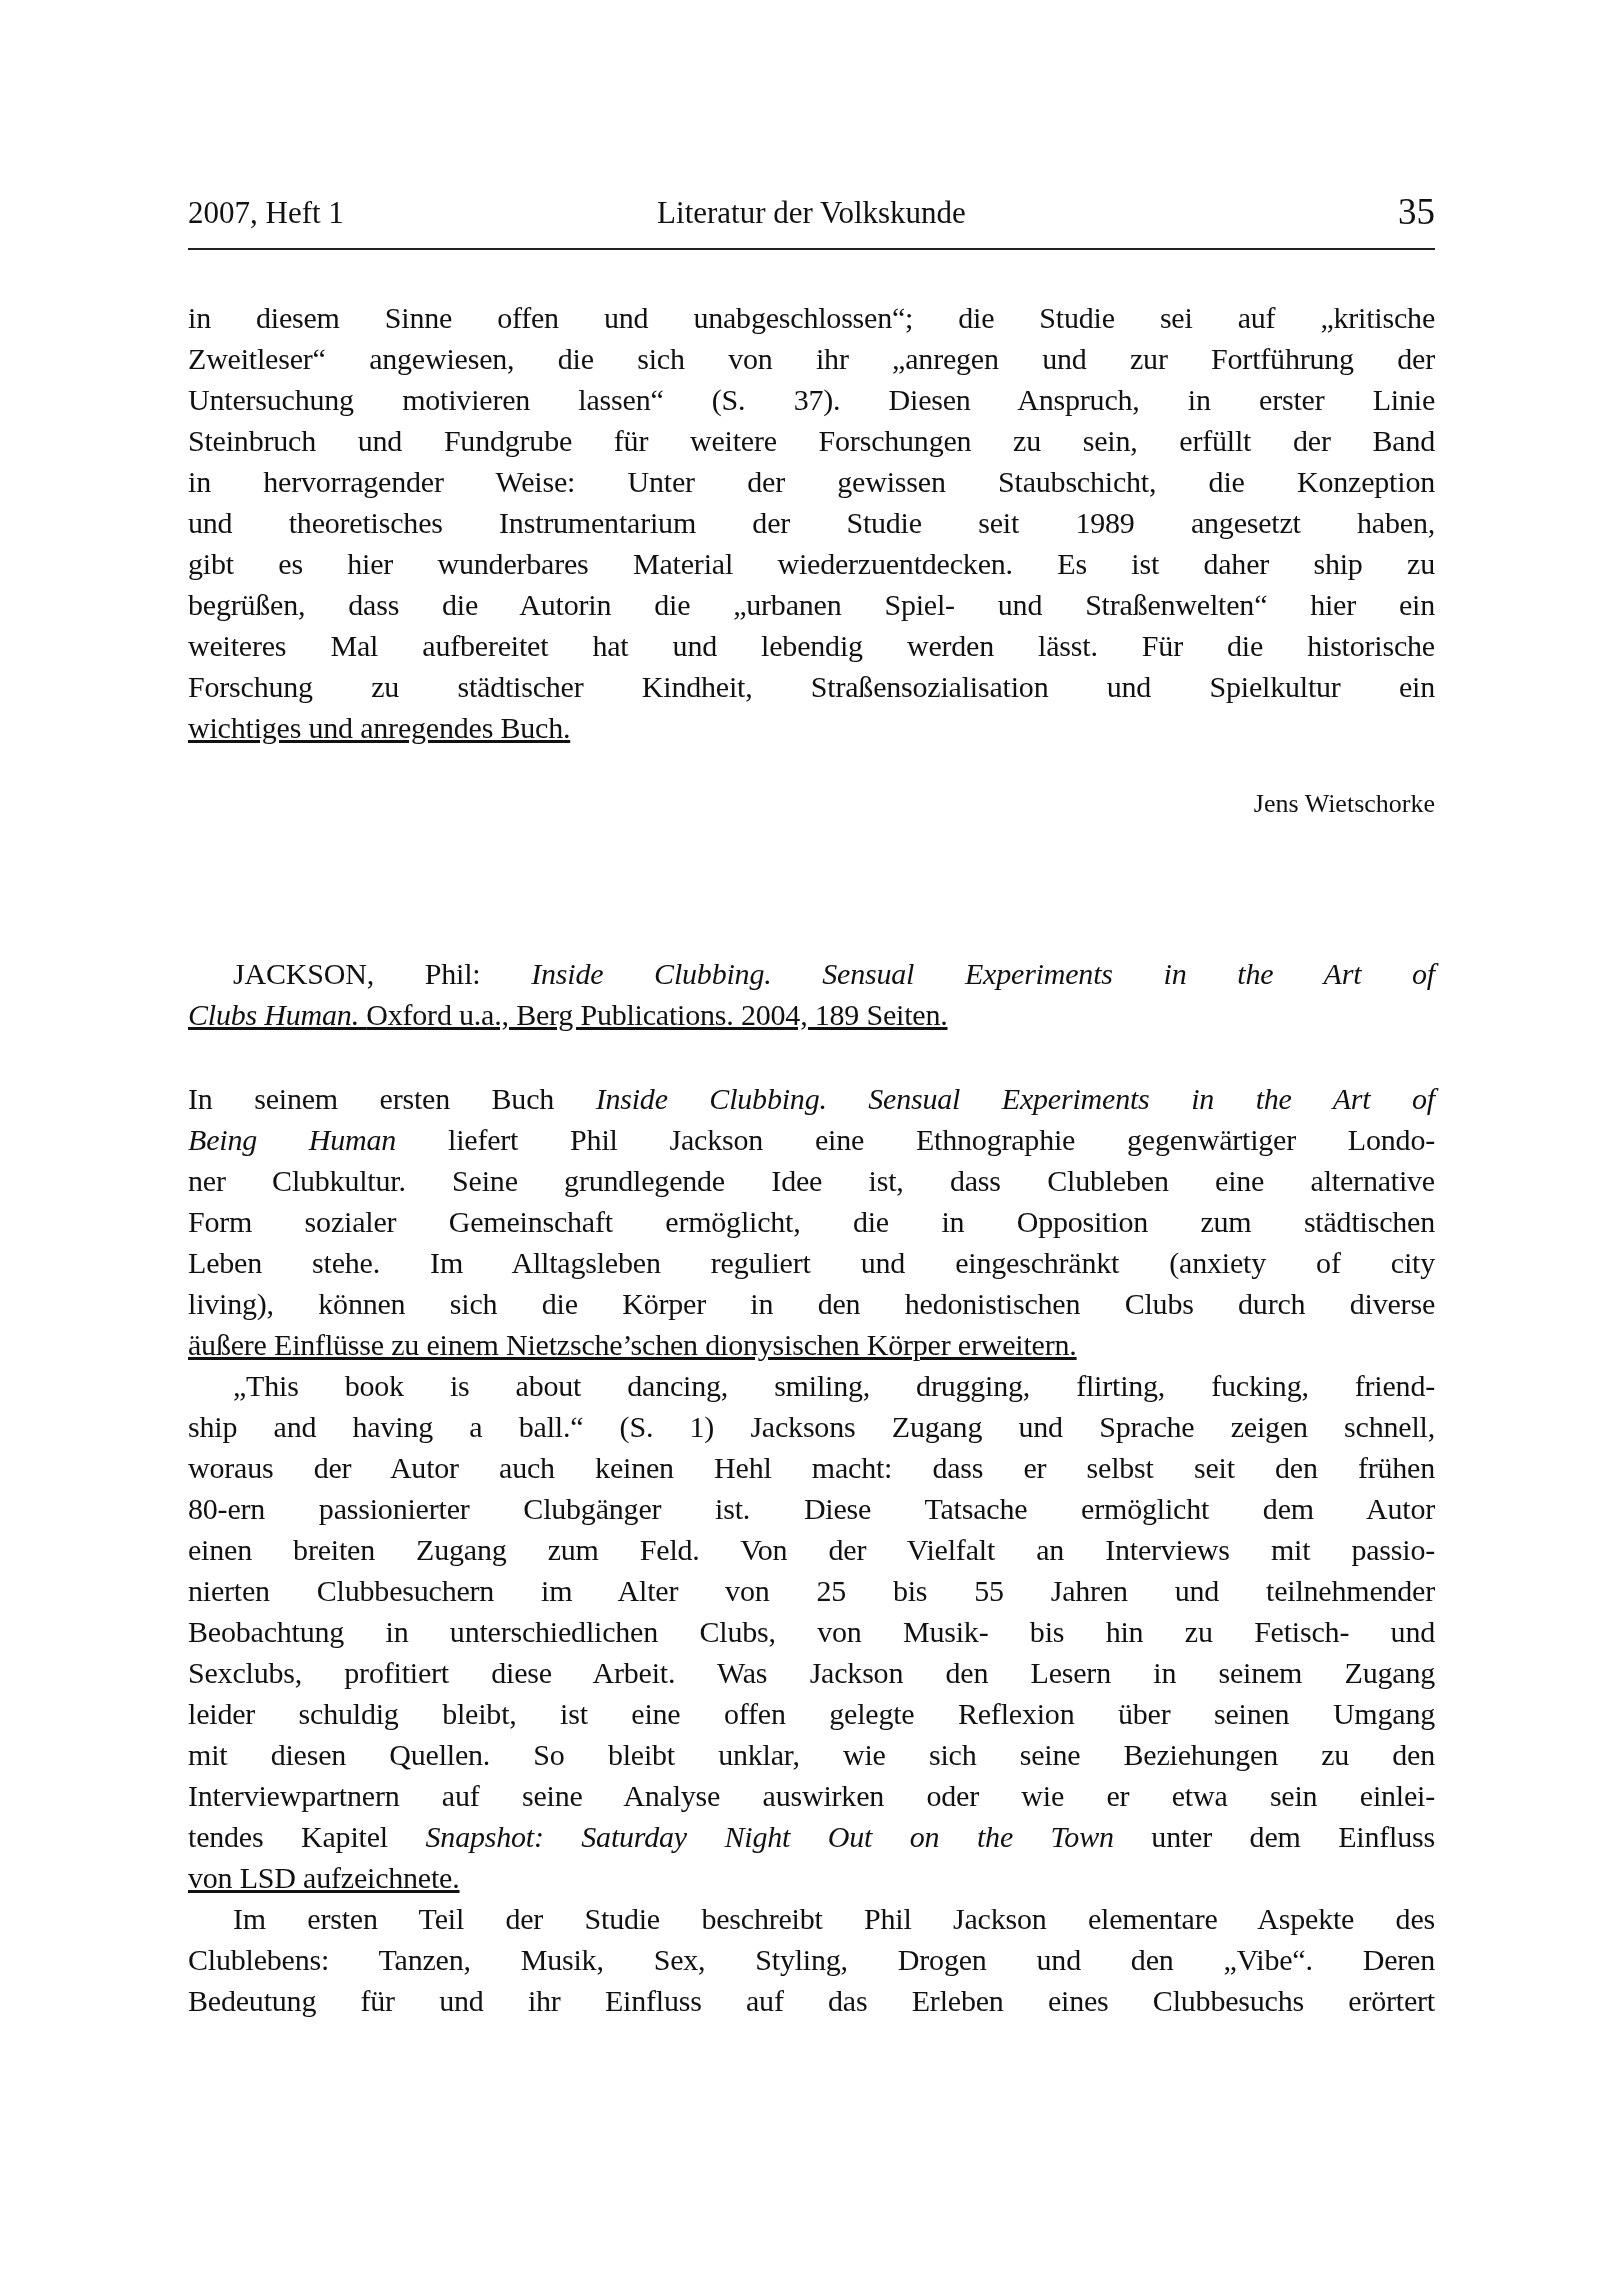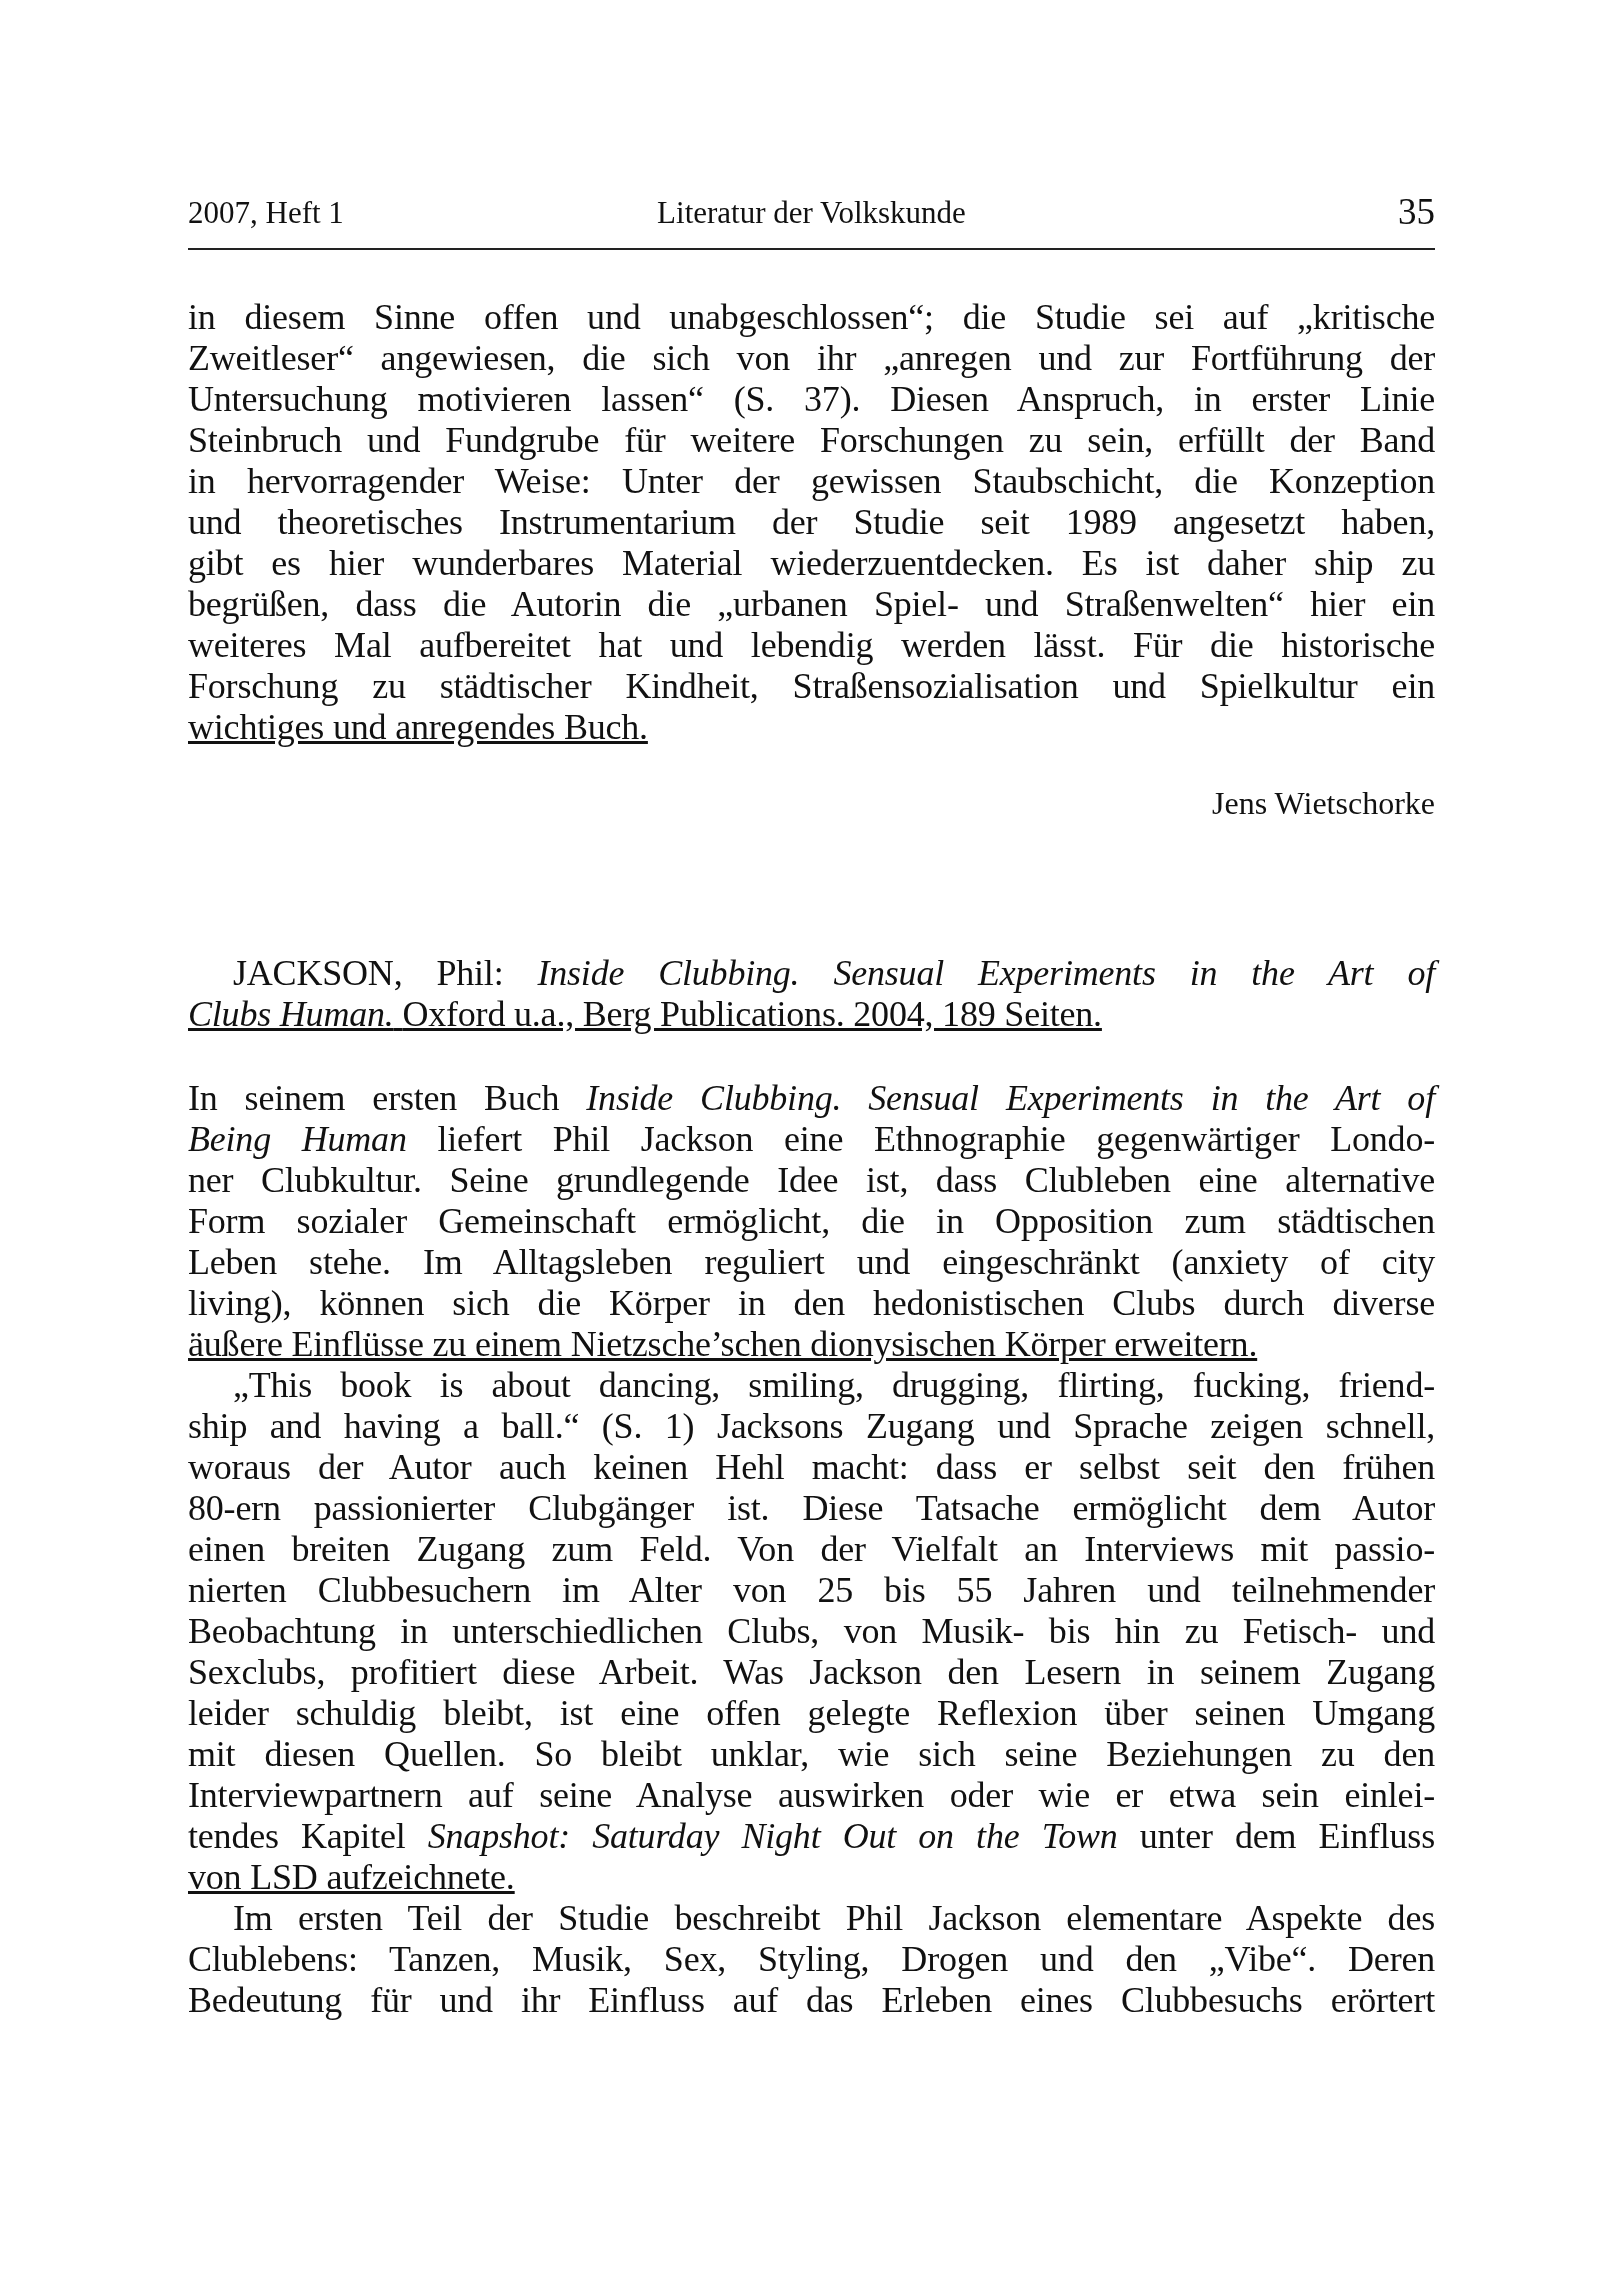--- a/index.html
+++ b/index.html
@@ -6,26 +6,26 @@
   body { width: 1621px; height: 2295px; position: relative; overflow: hidden;
          font-family: "Liberation Serif", "DejaVu Serif", serif; color: #111111; }
   .page { position: absolute; left: 188px; top: 0; width: 1247px; }
   .header { position: absolute; top: 195px; left: 0; width: 1247px; height: 49px;
             font-size: 31px; }
   .header .left { position: absolute; left: 0; top: 0; text-align: right; }
   .header .center { position: absolute; left: 0; width: 100%; text-align: center; top: 0; }
   .header .right { position: absolute; right: 0; top: 0; font-size: 37px; top: -4.9px; }
   .rule { position: absolute; top: 248px; left: 0; width: 1247px; height: 2.4px; background: #222; }
   .block { position: absolute; left: 0; width: 1247px; }
-  .line { height: 41px; line-height: 41px; font-size: 36px; white-space: nowrap;
+  .line { height: 41px; line-height: 41px; font-size: 30px; white-space: nowrap;
           text-align: justify; text-align-last: justify; letter-spacing: -0.2px; }
   .line.last { text-align-last: left; text-decoration: underline; }
   .line.indent { padding-left: 45px; box-sizing: border-box; }
   .line i { font-style: italic; }
-  .sig { position: absolute; left: 0; width: 1247px; top: 783px; font-size: 32px;
+  .sig { position: absolute; left: 0; width: 1247px; top: 783px; font-size: 26px;
          line-height: 41px; text-align: right; }
 </style>
 </head>
 <body>
 
 <div class="page">
 
   <div class="header">
     <span class="left">2007, Heft 1</span>
     <span class="center">Literatur der Volkskunde</span>

